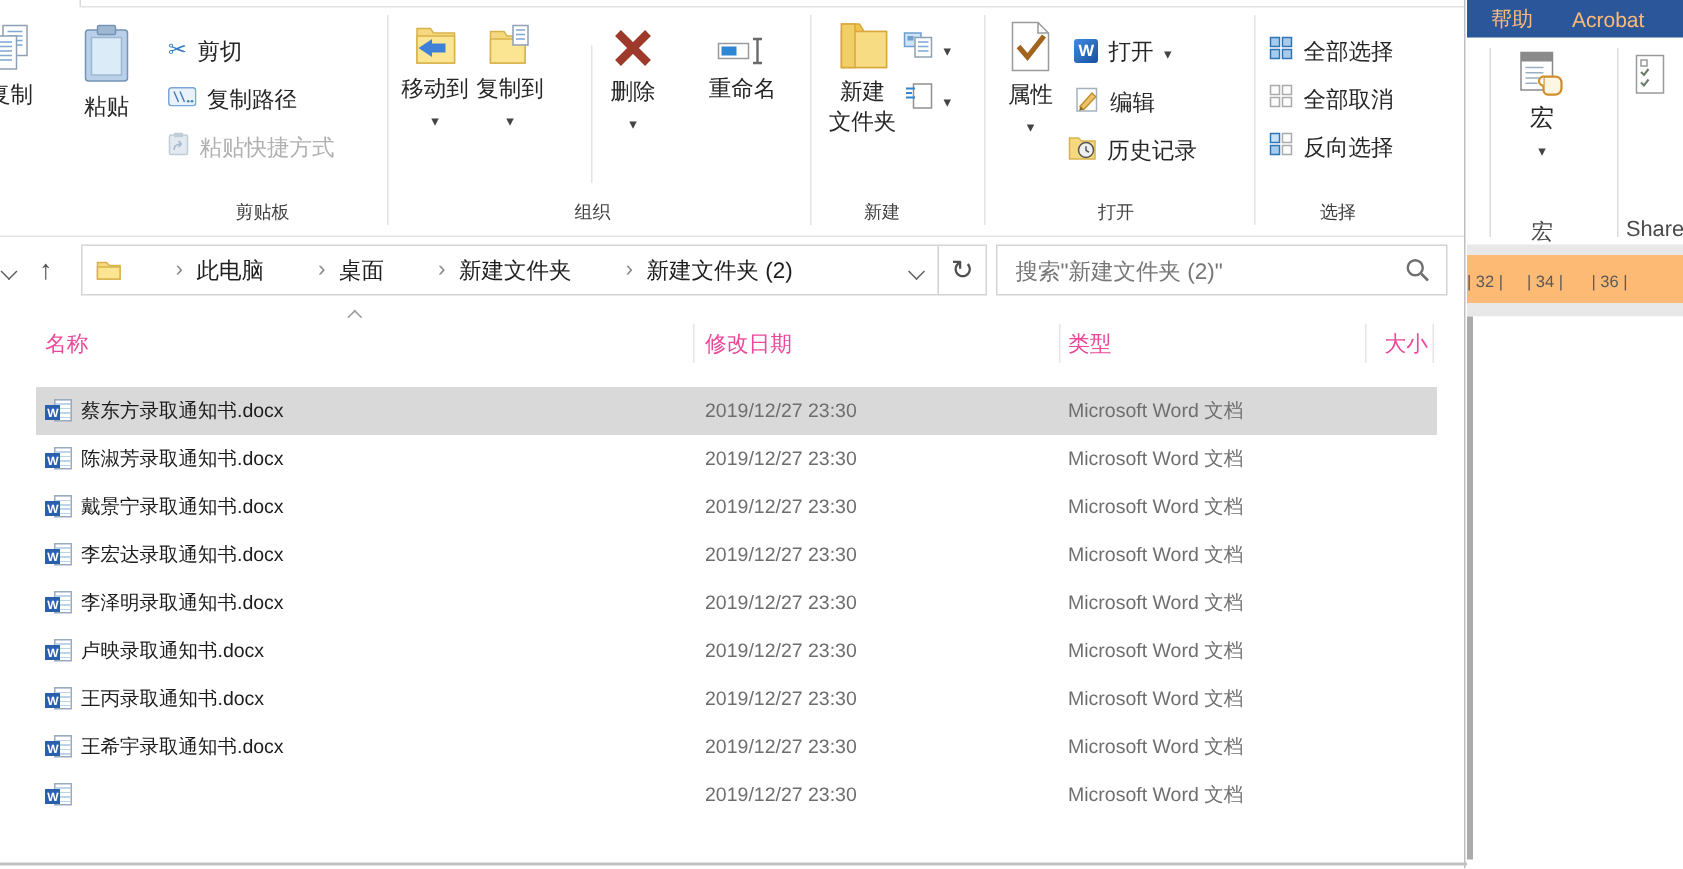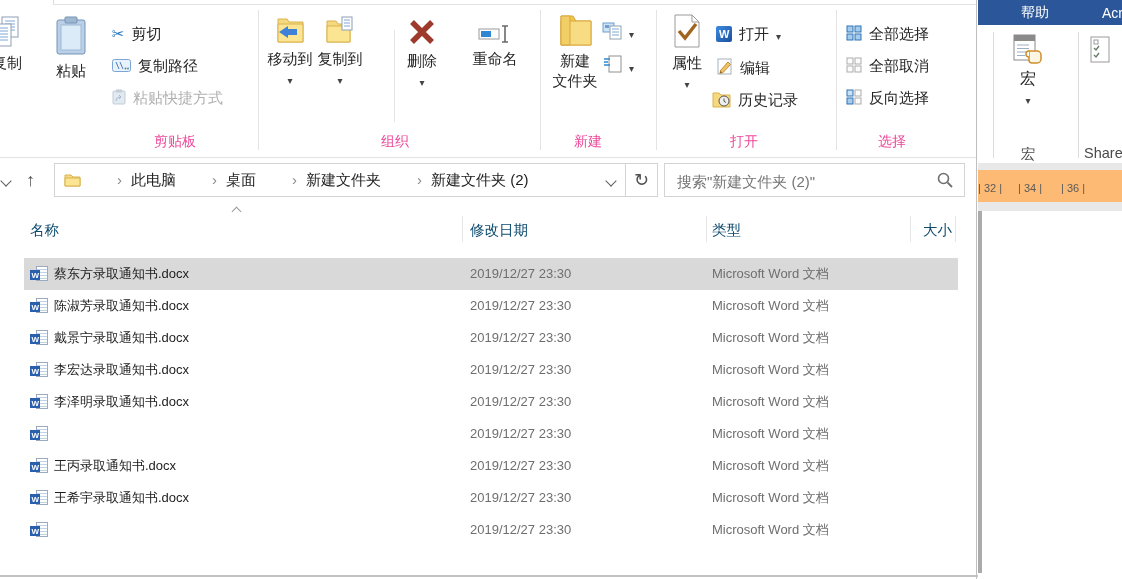--- a/index.html
+++ b/index.html
@@ -7,54 +7,54 @@
           font-family:"Liberation Sans","DejaVu Sans",sans-serif;color:#262626;}
   .abs{position:absolute;}
   
   .hline{position:absolute;background:#e3e3e3;height:1px;}
   .vdiv{position:absolute;top:10px;height:140px;width:1px;background:#e4e4e4;}
   .vdiv.short{top:30px;height:92px;}
   .bigbtn{position:absolute;display:flex;flex-direction:column;align-items:center;gap:3px;
           font-size:15px;line-height:17px;color:#262626;text-align:center;cursor:default;}
   .rowbtn{position:absolute;display:flex;align-items:center;gap:7px;font-size:15px;color:#262626;height:24px;white-space:nowrap;}
   .rowbtn.disabled{color:#b0b0b0;}
-  .grp{position:absolute;top:133px;font-size:14px;color:#ec4899;text-align:center;white-space:nowrap;}
+  .grp{position:absolute;top:133px;font-size:12px;color:#404040;text-align:center;white-space:nowrap;}
   .dd::before{content:"▾";font-size:10px;color:#444;line-height:6px;}
   .scissors{font-size:15px;color:#2E7CC4;line-height:16px;}
   
   .navbox{position:absolute;top:163px;height:34px;border:1px solid #d4d4d4;background:#fff;box-sizing:border-box;}
   .crumbbar{display:flex;align-items:center;height:100%;padding-left:9px;font-size:15px;color:#1e1e1e;overflow:hidden;}
   .crumb{display:flex;white-space:nowrap;padding-left:27px;}
   .crumb::before{content:"›";color:#8a8a8a;margin:0 9px;font-size:15px;}
   .chev{display:inline-block;width:7px;height:7px;border-right:1.7px solid #5f5f5f;border-bottom:1.7px solid #5f5f5f;}
   .chev.down{transform:rotate(45deg);}
   .chev.up{width:6px;height:6px;border-color:#9a9a9a;transform:rotate(-135deg);}
   .navglyph{font-size:18px;color:#4f4f4f;line-height:18px;}
   #search-input{position:absolute;left:10px;top:0;height:32px;width:250px;border:none;outline:none;
                 font-size:15px;color:#767676;font-family:inherit;background:transparent;}
   #search-input::placeholder{color:#767676;opacity:1;}
   
-  .colhdr{position:absolute;top:218px;font-size:14.5px;color:#0c4a6e;height:24px;line-height:24px;}
+  .colhdr{position:absolute;top:218px;font-size:14.5px;color:#ec4899;height:24px;line-height:24px;}
   .colsep{position:absolute;top:216px;height:26px;width:1px;background:#e6e6e6;}
   .filelist{position:absolute;left:24px;top:258px;width:934px;}
   .frow{position:relative;height:32px;font-size:13px;}
   .frow.selected{background:#d9d9d9;}
   .frow span{position:absolute;top:0;line-height:32px;white-space:nowrap;}
   .ficon{left:6px;top:8px !important;width:18px;height:16px;line-height:normal !important;}
   .fpage{position:absolute;right:0;top:0 !important;width:10px;height:13px;border:1px solid #9aabbd;
          background:repeating-linear-gradient(#fff 0 2px,#bcd3ea 2px 3px);}
   .wblock{position:absolute;left:0;top:4px !important;width:10px;height:10px;background:#2a5fad;line-height:normal !important;}
   .wblock::before{content:"W";position:absolute;left:1.5px;top:1px;font-size:8px;font-weight:bold;color:#fff;}
   .fname{left:30px;color:#1c1c1c;}
   .fdate{left:446px;color:#6e6e6e;}
   .ftype{left:688px;color:#6e6e6e;}
   
   #word{position:absolute;left:978px;top:0;width:144px;height:579px;overflow:hidden;background:#fff;}
   #word-titlebar{position:absolute;left:0;top:0;width:144px;height:25px;background:#2B579A;display:flex;align-items:center;gap:26px;padding-left:16px;}
-  .wtab{font-size:14px;color:#ffffff;white-space:nowrap;margin-left:27px;}
+  .wtab{font-size:14px;color:#fdba74;white-space:nowrap;}
   .wvdiv{position:absolute;top:32px;height:126px;width:1px;background:#dcdcdc;}
   .band{position:absolute;left:0;width:144px;background:#e8e8e8;}
   .rmark{position:absolute;top:12px;font-size:11px;color:#5a5a5a;white-space:nowrap;}
   .wgrp{position:absolute;top:145px;font-size:14.5px;color:#4a4a4a;white-space:nowrap;}
   .wordlogo{position:relative;display:inline-block;width:16px;height:16px;border-radius:2px;
             background:linear-gradient(135deg,#3C8CE0,#1B4F9E);}
   .wordlogo::before{content:"W";position:absolute;left:3px;top:1.5px;font-size:11px;font-weight:bold;color:#fff;}
 </style>
 </head>
 <body>
@@ -370,20 +370,21 @@
         </span>
       <span class="fname">李泽明录取通知书.docx</span>
       <span class="fdate">2019/12/27 23:30</span>
       <span class="ftype">Microsoft Word 文档</span>
     </div>
       <div class="frow">
       <span class="ficon">
           <span class="fpage"></span>
           <span class="wblock"></span>
         </span>
+      <span class="fname">卢映录取通知书.docx</span>
       <span class="fdate">2019/12/27 23:30</span>
       <span class="ftype">Microsoft Word 文档</span>
     </div>
       <div class="frow">
       <span class="ficon">
           <span class="fpage"></span>
           <span class="wblock"></span>
         </span>
       <span class="fname">王丙录取通知书.docx</span>
       <span class="fdate">2019/12/27 23:30</span>

